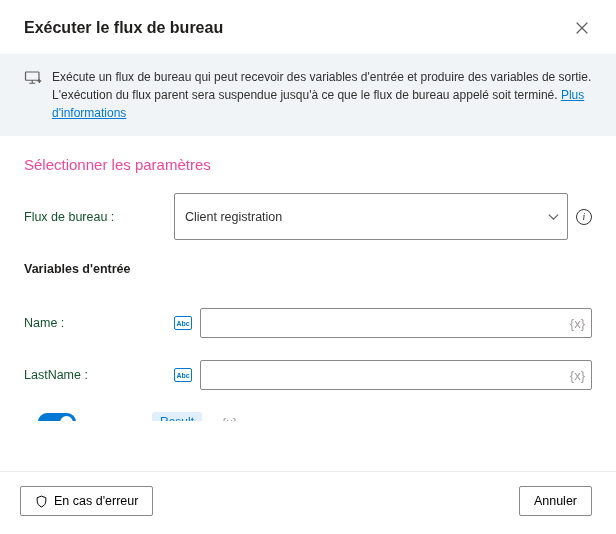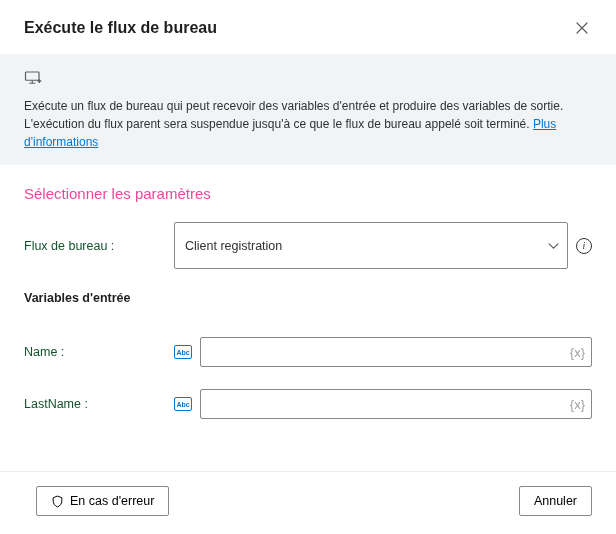--- a/index.html
+++ b/index.html
@@ -32,21 +32,20 @@
     font-size: 15px;
   }
   .info-banner {
     display: flex;
     gap: 10px;
     padding: 14px 24px 14px 24px;
     background: #f1f4f7;
     font-size: 12px;
     line-height: 1.5;
     color: #323130;
-    flex-direction: column;
   }
   .info-icon {
     flex-shrink: 0;
     width: 18px; height: 18px;
     color: #605e5c;
     margin-top: 1px;
   }
   .info-text a {
     color: #0078d4;
     text-decoration: underline;
@@ -212,21 +211,21 @@
   }
   .divider {
     height: 1px;
     background: #edebe9;
     margin-top: 50px;
   }
   .footer {
     display: flex;
     justify-content: space-between;
     align-items: center;
-    padding: 14px 24px 18px 36px;
+    padding: 14px 24px 18px 20px;
   }
   .btn {
     height: 30px;
     padding: 0 14px;
     border: 1px solid #8a8886;
     border-radius: 2px;
     background: #fff;
     font-size: 12.5px;
     font-family: inherit;
     cursor: pointer;
@@ -244,21 +243,21 @@
     gap: 10px;
   }
   .shield-icon {
     width: 13px; height: 13px;
   }
 </style>
 </head>
 <body>
 
 <div class="header">
-  <div class="header-title">Exécute le flux de bureau</div>
+  <div class="header-title">Exécuter le flux de bureau</div>
   <div class="close-btn">
     <svg width="12" height="12" viewBox="0 0 12 12">
         <path d="M1 1 L11 11 M11 1 L1 11" stroke="currentColor" stroke-width="1.2" stroke-linecap="round"></path>
       </svg>
   </div>
 </div>
 
 <div class="info-banner">
   <div class="info-icon">
     <svg width="18" height="18" viewBox="0 0 24 24" fill="none" stroke="currentColor" stroke-width="1.6">

